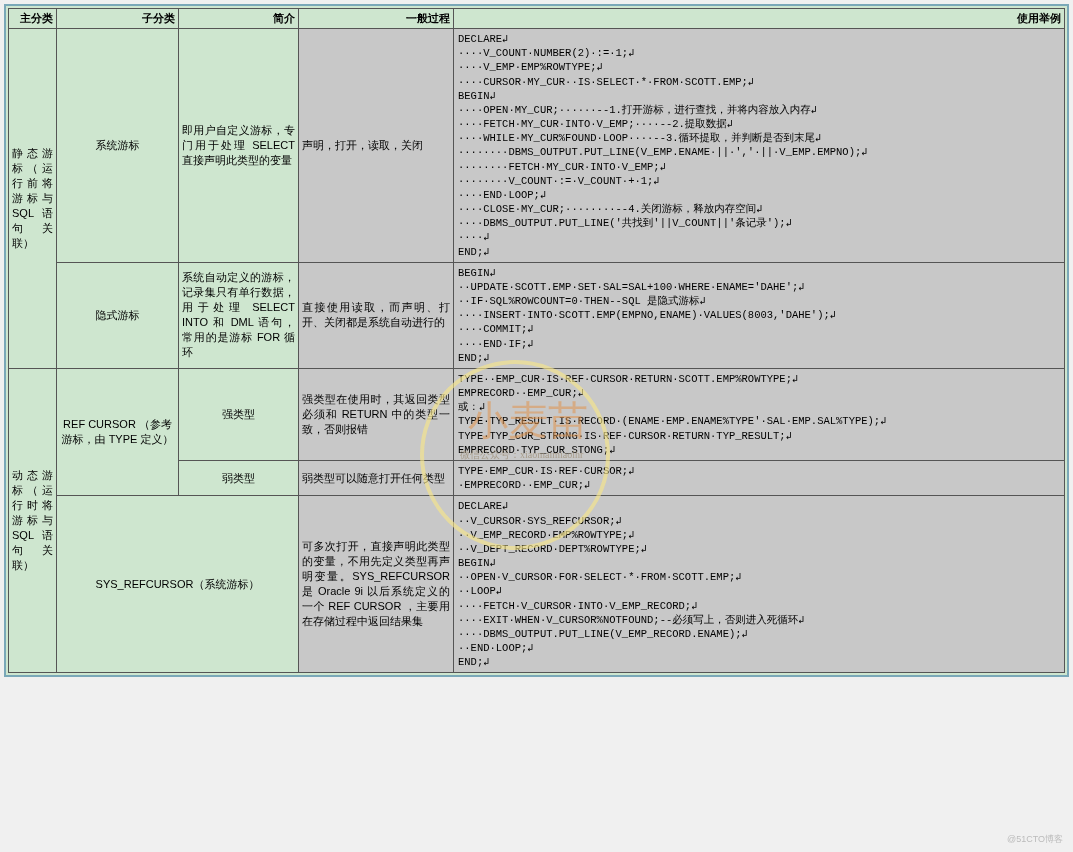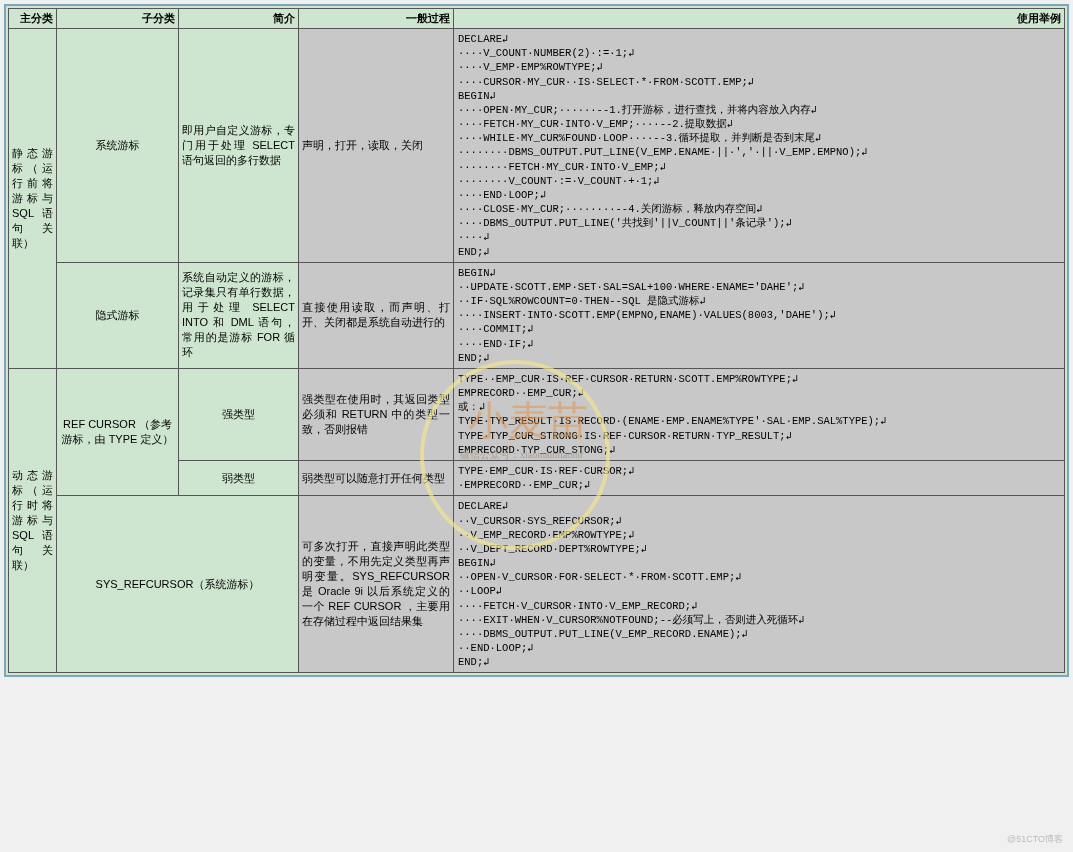--- a/index.html
+++ b/index.html
@@ -101,21 +101,21 @@
       <th>子分类</th>
       <th>简介</th>
       <th>一般过程</th>
       <th>使用举例</th>
     </tr>
   </thead>
   <tbody>
     <tr>
       <td class="green" rowspan="2" style="text-align:justify;">静态游标（运行前将游标与 SQL 语句关联）</td>
       <td class="green">系统游标</td>
-      <td class="intro">即用户自定义游标，专门用于处理 SELECT 语句返回的多行数据</td>
+      <td class="intro">即用户自定义游标，专门用于处理 SELECT 直接声明此类型的变量</td>
       <td class="proc">声明，打开，读取，关闭</td>
       <td class="code">DECLARE↲
 ····V_COUNT·NUMBER(2)·:=·1;↲
 ····V_EMP·EMP%ROWTYPE;↲
 ····CURSOR·MY_CUR··IS·SELECT·*·FROM·SCOTT.EMP;↲
 BEGIN↲
 ····OPEN·MY_CUR;······--1.打开游标，进行查找，并将内容放入内存↲
 ····FETCH·MY_CUR·INTO·V_EMP;····--2.提取数据↲
 ····WHILE·MY_CUR%FOUND·LOOP····--3.循环提取，并判断是否到末尾↲
 ········DBMS_OUTPUT.PUT_LINE(V_EMP.ENAME·||·','·||·V_EMP.EMPNO);↲

